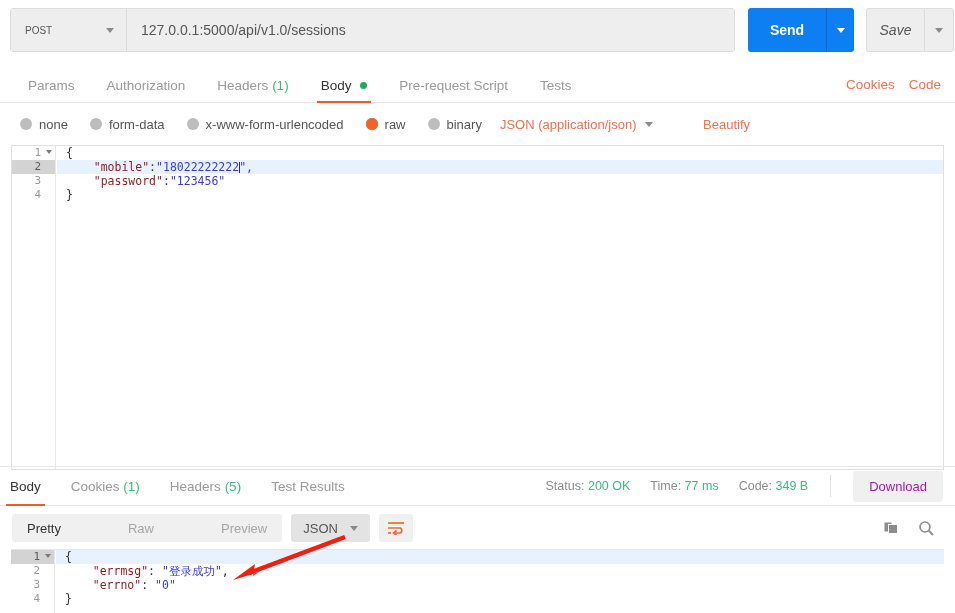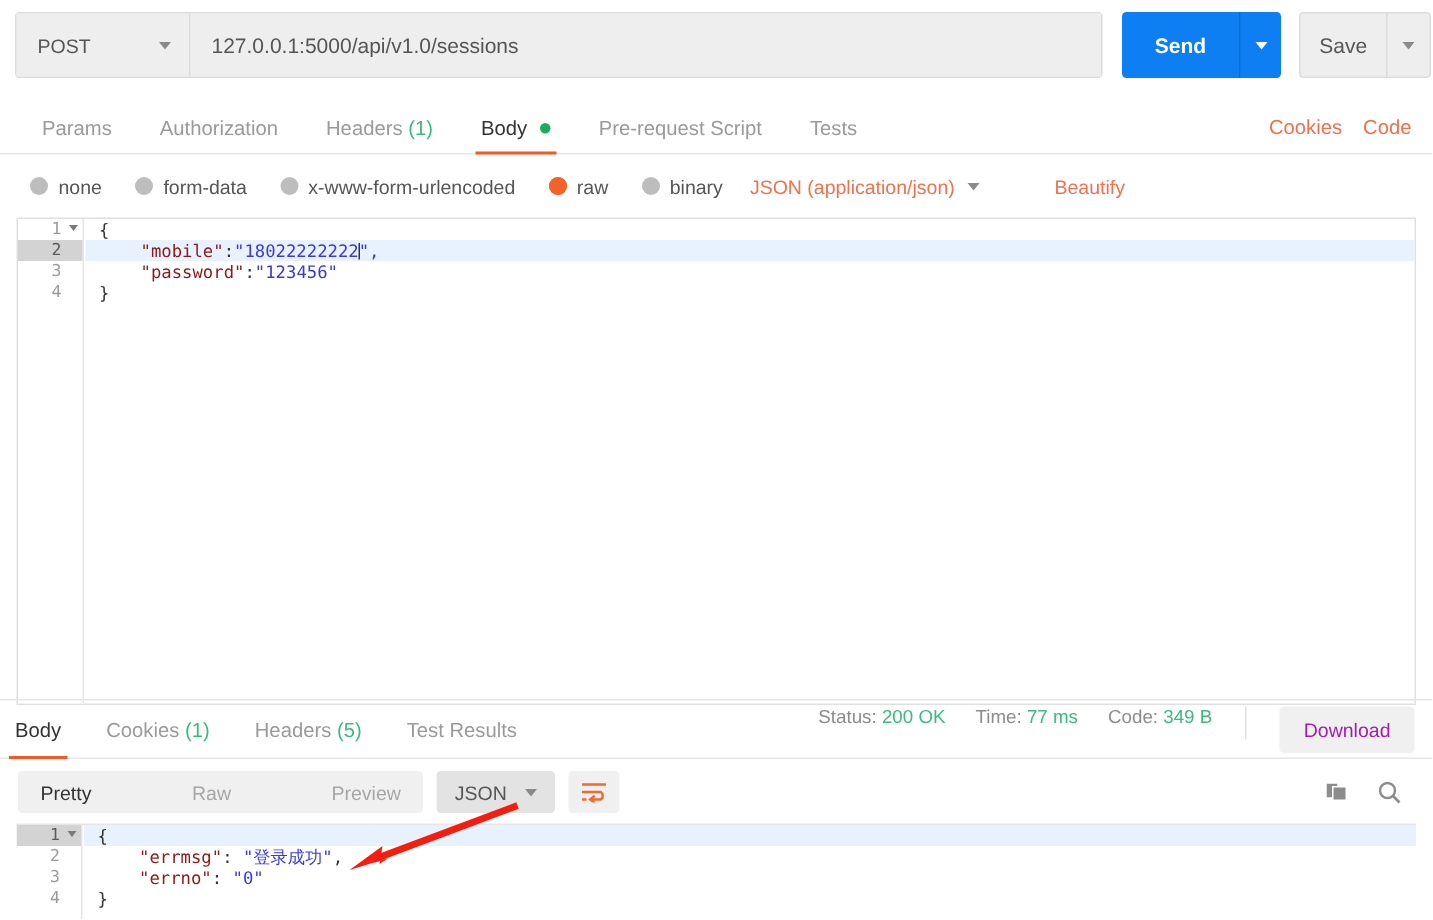--- a/index.html
+++ b/index.html
@@ -19,21 +19,21 @@
     width: 725px; height: 44px;
     display: flex; align-items: stretch;
     border: 1px solid #dcdcdc; border-radius: 3px;
     background: #eeeeee;
   }
   .method-select {
     width: 116px; display: flex; align-items: center; justify-content: space-between;
     padding: 0 12px 0 14px;
     background: #eeeeee;
     border-right: 1px solid #dcdcdc;
-    color: #555; font-size: 13px;
+    color: #555; font-size: 10px;
     cursor: pointer;
   }
   .caret {
     width: 0; height: 0;
     border-left: 4px solid transparent;
     border-right: 4px solid transparent;
     border-top: 5px solid #8a8a8a;
     display: inline-block;
   }
   .url-input {
@@ -61,20 +61,21 @@
   .send-caret .caret { border-top-color: #ffffff; }
   .save-wrap {
     position: absolute; left: 866px; top: 8px;
     height: 44px; display: flex; align-items: stretch;
   }
   .save-btn {
     background: #eeeeee; border: 1px solid #dcdcdc; border-right: 0;
     border-radius: 3px 0 0 3px;
     width: 58px; color: #555; font-size: 14px; cursor: pointer;
     font-family: "Liberation Sans", sans-serif;
+    font-style: italic;
   }
   .save-caret {
     background: #eeeeee; border: 1px solid #dcdcdc;
     border-radius: 0 3px 3px 0;
     width: 30px; display: flex; align-items: center; justify-content: center;
     cursor: pointer;
   }
 
   
   .req-tabs {
@@ -187,21 +188,21 @@
     margin-right: 30px; position: relative; padding-bottom: 11px; padding-top: 12px;
     white-space: nowrap;
   }
   .rtab:first-child { margin-left: 10px; }
   .rtab.active { color: #333; }
   .rtab.active::after {
     content:""; position:absolute; left:-4px; right:-4px; bottom:-1px;
     height: 2px; background: #ef5b25;
   }
   .meta {
-    margin-left: auto; display: flex; align-items: flex-start;
+    margin-left: auto; display: flex; align-items: center;
     font-size: 12.5px; color: #8c8c8c; gap: 20px;
   }
   .meta .ok { color: #3cba7f; }
   .divider-v {
     width: 1px; height: 22px; background: #e0e0e0; margin: 0 2px;
   }
   .download-btn {
     background: #f0f0f0; border: 0; border-radius: 3px;
     padding: 8px 16px; font-size: 13px; color: #a21caf;
     cursor: pointer; margin-right: 12px;

